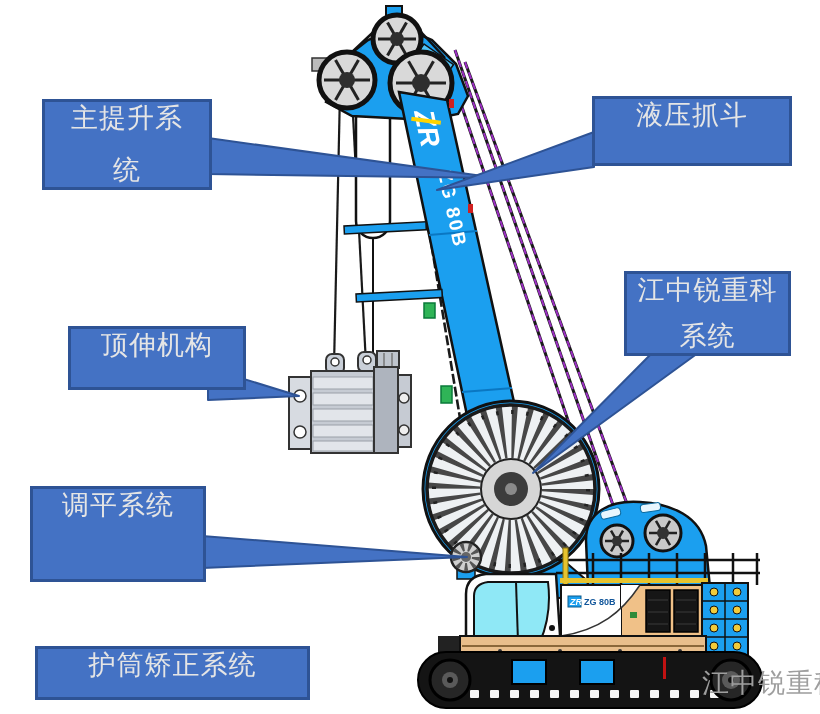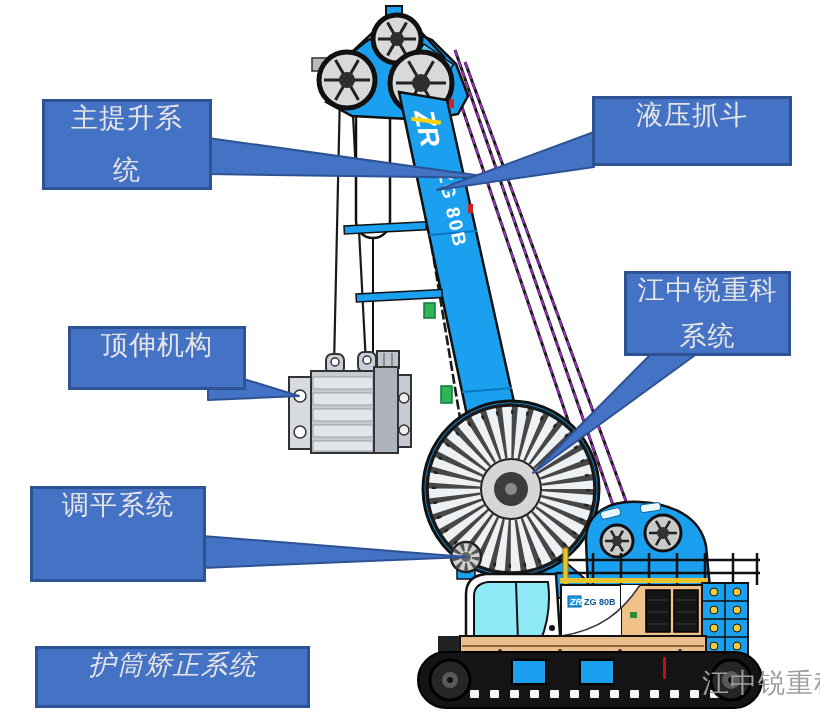--- a/index.html
+++ b/index.html
@@ -281,19 +281,19 @@
   </div>
 
   <div class="callout" style="left:35px;top:326px;width:178px;height:64px;margin-left:33px;">
     <span>顶伸机构</span>
   </div>
 
   <div class="callout" style="left:30px;top:486px;width:176px;height:96px;">
     <span>调平系统</span>
   </div>
 
-  <div class="callout" style="left:35px;top:646px;width:275px;height:62px;font-style:italic;">
+  <div class="callout" style="left:35px;top:646px;width:275px;height:54px;">
     <span>护筒矫正系统</span>
   </div>
 
   <div class="watermark" style="left:702px;top:665px;">江中锐重科</div>
 
 </div>
 
 </body></html>

